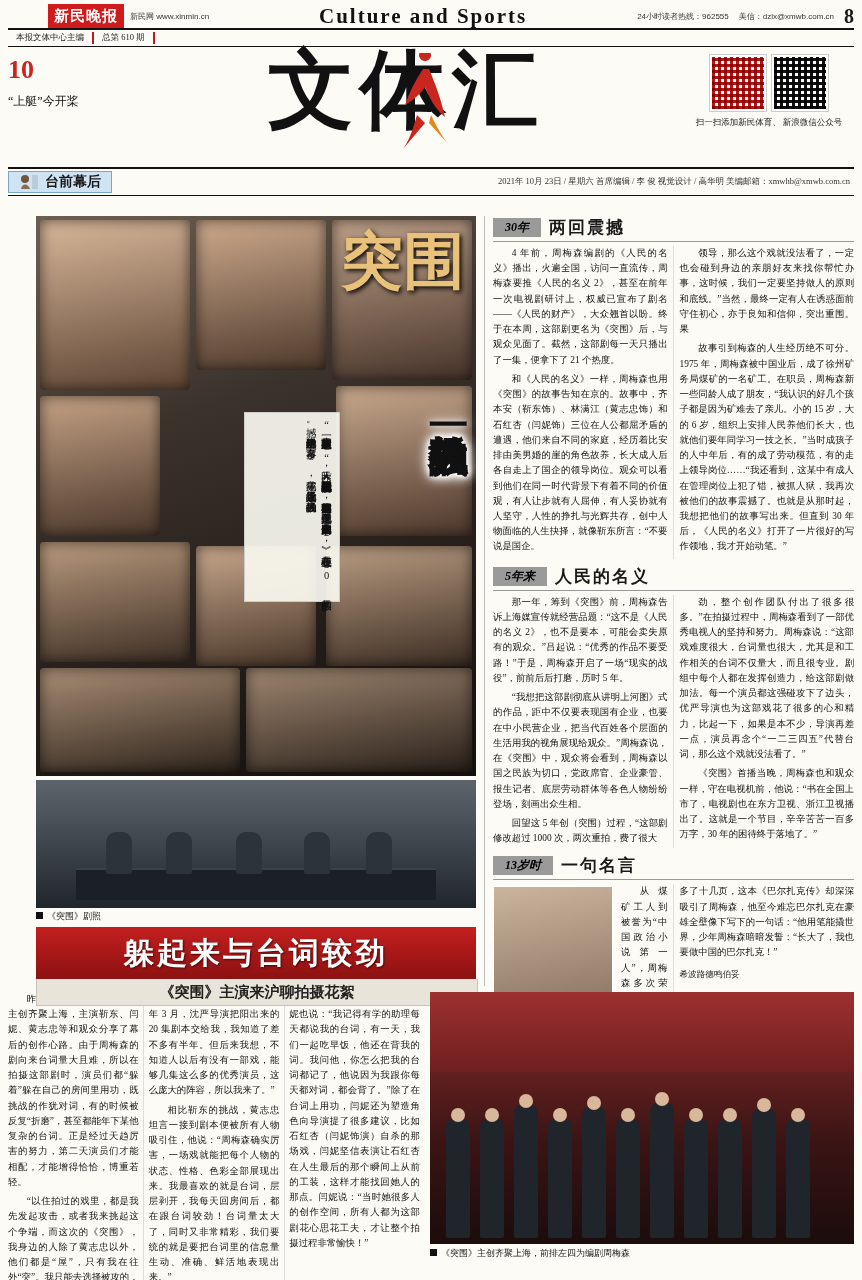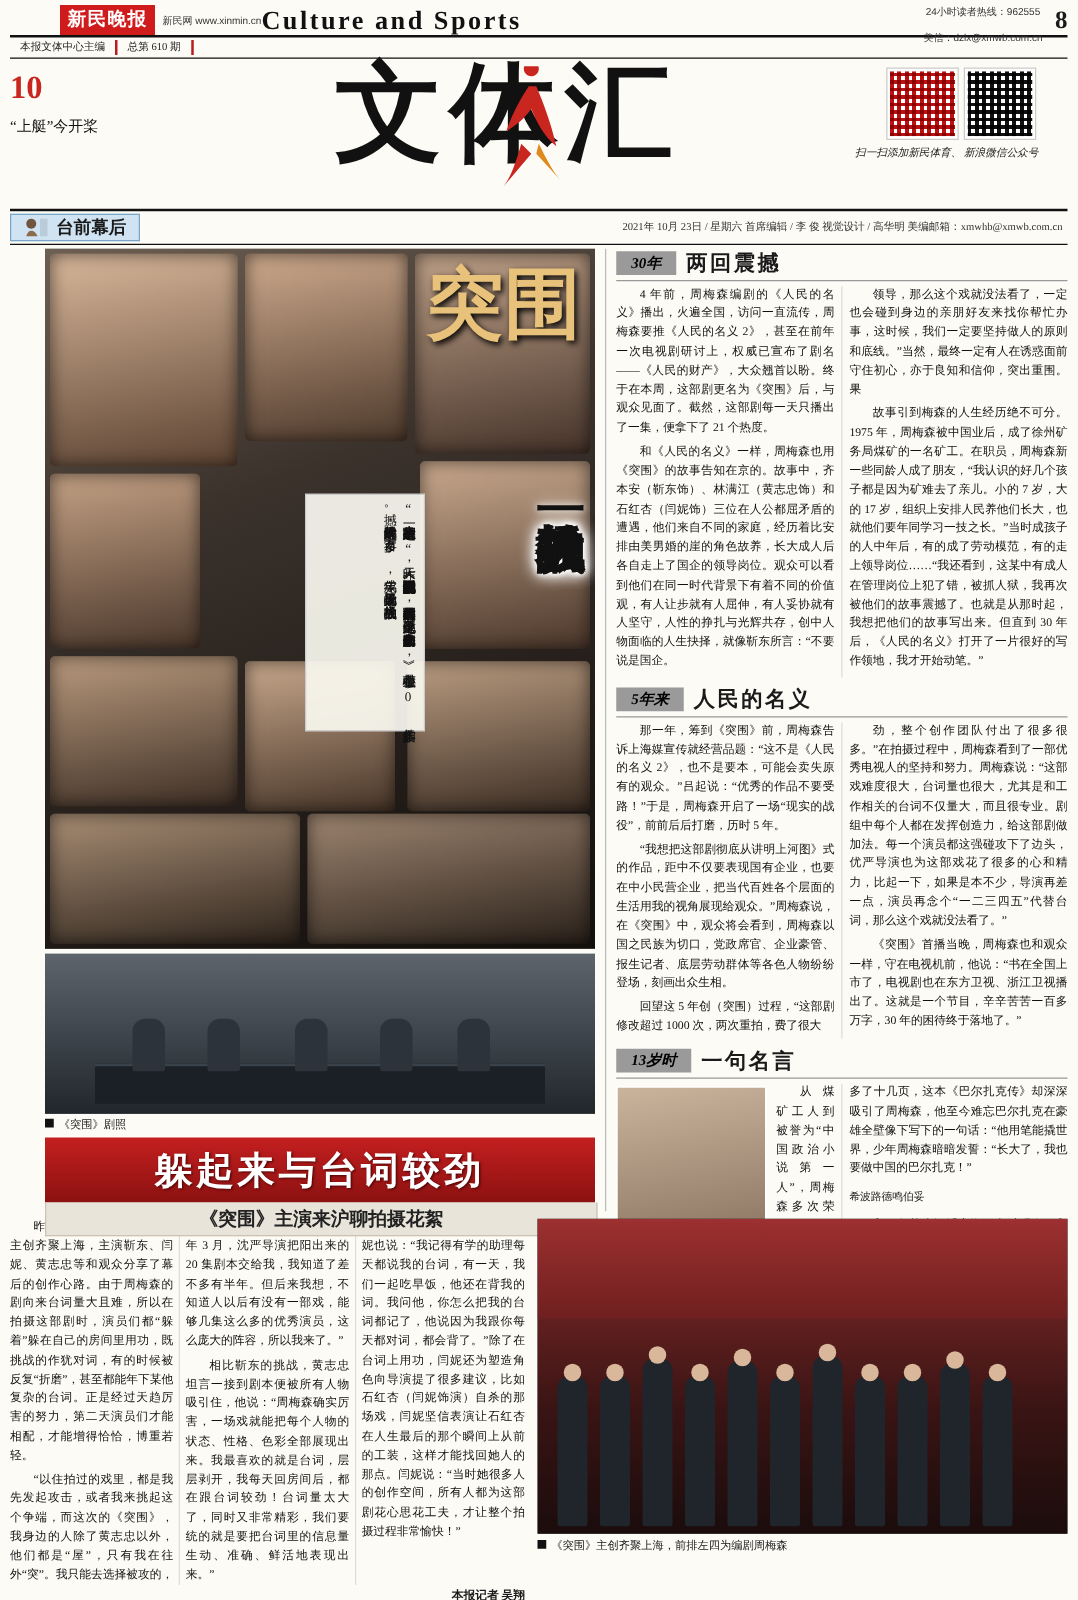--- a/index.html
+++ b/index.html
@@ -10,55 +10,55 @@
     color:#1a1a1a;
     position:relative;
   }
   .page{position:relative;width:862px;height:1280px;box-sizing:border-box;padding:0 8px;}
 
   
   .masthead{display:flex;align-items:stretch;height:24px;border-bottom:2px solid #111;margin-top:4px;}
   .logo-box{background:#cf1b1b;color:#fff;font-family:"Liberation Serif",serif;font-weight:bold;font-size:15px;
     padding:2px 6px;letter-spacing:1px;display:flex;align-items:center;line-height:1;margin-left:40px;}
   .logo-url{font-size:8px;color:#333;display:flex;align-items:center;padding-left:6px;font-family:"Liberation Sans",sans-serif;}
-  .mast-center{flex:1;display:flex;align-items:center;}
+  .mast-center{flex:1;display:flex;align-items:center;justify-content:center;}
   .mast-title{font-family:"Liberation Serif",serif;font-weight:bold;font-size:21px;letter-spacing:2px;color:#111;}
-  .mast-right{display:flex;align-items:center;gap:10px;font-size:8px;color:#333;font-family:"Liberation Sans",sans-serif;flex-direction:column;}
+  .mast-right{display:flex;align-items:center;gap:10px;font-size:8px;color:#333;font-family:"Liberation Sans",sans-serif;}
   .page-num{font-size:20px;font-weight:bold;padding-left:10px;display:flex;align-items:center;}
 
   .subbar{display:flex;align-items:center;height:16px;font-size:8.5px;color:#222;border-bottom:1px solid #111;}
   .subbar .cell{padding:0 8px;border-right:2px solid #b91c1c;}
 
   
   .nameplate{position:relative;height:118px;display:flex;align-items:flex-start;}
   .np-left{width:120px;padding-top:10px;}
   .np-num{font-size:26px;font-weight:bold;color:#c8261f;line-height:1;}
   .np-sub{font-size:12px;margin-top:10px;color:#111;}
   .np-center{flex:1;position:relative;display:flex;align-items:flex-end;justify-content:center;}
   .bigtitle{font-size:86px;font-weight:bold;letter-spacing:6px;color:#111;line-height:1;font-family:"Liberation Serif",serif;}
   .dancer{position:absolute;left:48%;top:6px;width:60px;height:100px;}
-  .np-right{width:170px;padding-top:8px;text-align:left;font-style:italic;}
+  .np-right{width:170px;padding-top:8px;text-align:center;}
   .qr-row{display:flex;gap:6px;justify-content:center;}
   .qr{width:52px;height:52px;background:
      repeating-linear-gradient(0deg,#111 0 3px,#fff 3px 6px),
      repeating-linear-gradient(90deg,#111 0 3px,rgba(255,255,255,0) 3px 6px);
      background-blend-mode:multiply;border:2px solid #fff;outline:1px solid #ccc;}
   .qr.red{background:
      repeating-linear-gradient(0deg,#b11 0 3px,#fff 3px 6px),
      repeating-linear-gradient(90deg,#b11 0 3px,rgba(255,255,255,0) 3px 6px);
      background-blend-mode:multiply;}
   .qr-cap{font-size:8.5px;line-height:1.4;margin-top:6px;color:#222;}
 
   
   .band{display:flex;align-items:center;border-top:2px solid #111;border-bottom:1px solid #111;height:26px;margin-top:2px;}
   .band-tag{background:#cfe3f2;border:1px solid #7aa7c7;padding:1px 10px;font-size:14px;font-weight:bold;display:flex;align-items:center;gap:6px;}
   .band-meta{flex:1;text-align:right;font-size:8.5px;color:#333;padding-right:4px;}
 
   
-  .main{display:flex;gap:8px;margin-top:3px;height:770px;padding-left:28px;}
+  .main{display:flex;gap:8px;margin-top:20px;height:770px;padding-left:28px;}
   .col-left{width:440px;position:relative;}
   .col-right{flex:1;position:relative;border-left:1px solid #bbb;padding-left:8px;}
 
   
   .poster{position:relative;width:440px;height:560px;overflow:hidden;background:#2b2622;}
   .poster .grad{position:absolute;inset:0;
     background:linear-gradient(160deg,#6d5f52 0%,#3b322c 35%,#241d19 70%,#120f0d 100%);}
   .faces{position:absolute;inset:0;}
   .face{position:absolute;border-radius:4px;background:linear-gradient(180deg,#c8a589,#6a4f3d);
         box-shadow:0 0 14px rgba(0,0,0,.6) inset;}
@@ -224,21 +224,21 @@
 
       <div class="rc-block">
         <div class="rc-head">
           <span class="rc-tag">30年</span>
           <span class="rc-title">两回震撼</span>
         </div>
         <div class="twocol">
           <p class="bodytext">4 年前，周梅森编剧的《人民的名义》播出，火遍全国，访问一直流传，周梅森要推《人民的名义 2》，甚至在前年一次电视剧研讨上，权威已宣布了剧名——《人民的财产》，大众翘首以盼。终于在本周，这部剧更名为《突围》后，与观众见面了。截然，这部剧每一天只播出了一集，便拿下了 21 个热度。</p>
           <p class="bodytext">和《人民的名义》一样，周梅森也用《突围》的故事告知在京的。故事中，齐本安（靳东饰）、林满江（黄志忠饰）和石红杏（闫妮饰）三位在人公都屈矛盾的遭遇，他们来自不同的家庭，经历着比安排由美男婚的崖的角色故养，长大成人后各自走上了国企的领导岗位。观众可以看到他们在同一时代背景下有着不同的价值观，有人让步就有人屈伸，有人妥协就有人坚守，人性的挣扎与光辉共存，创中人物面临的人生抉择，就像靳东所言：“不要说是国企。</p>
           <p class="bodytext">领导，那么这个戏就没法看了，一定也会碰到身边的亲朋好友来找你帮忙办事，这时候，我们一定要坚持做人的原则和底线。”当然，最终一定有人在诱惑面前守住初心，亦于良知和信仰，突出重围。果</p>
-          <p class="bodytext">故事引到梅森的人生经历绝不可分。1975 年，周梅森被中国业后，成了徐州矿务局煤矿的一名矿工。在职员，周梅森新一些同龄人成了朋友，“我认识的好几个孩子都是因为矿难去了亲儿。小的 7 岁，大的 17 岁，组织上安排人民养他们长大，也就他们要年同学习一技之长。”当时成孩子的人中年后，有的成了劳动模范，有的走上领导岗位……“我还看到，这某中有成人在管理岗位上犯了错，被抓人狱，我再次被他们的故事震撼了。也就是从那时起，我想把他们的故事写出来。但直到 30 年后，《人民的名义》打开了一片很好的写作领地，我才开始动笔。”</p>
+          <p class="bodytext">故事引到梅森的人生经历绝不可分。1975 年，周梅森被中国业后，成了徐州矿务局煤矿的一名矿工。在职员，周梅森新一些同龄人成了朋友，“我认识的好几个孩子都是因为矿难去了亲儿。小的 15 岁，大的 6 岁，组织上安排人民养他们长大，也就他们要年同学习一技之长。”当时成孩子的人中年后，有的成了劳动模范，有的走上领导岗位……“我还看到，这某中有成人在管理岗位上犯了错，被抓人狱，我再次被他们的故事震撼了。也就是从那时起，我想把他们的故事写出来。但直到 30 年后，《人民的名义》打开了一片很好的写作领地，我才开始动笔。”</p>
         </div>
       </div>
 
       <div class="rc-block">
         <div class="rc-head">
           <span class="rc-tag">5年来</span>
           <span class="rc-title">人民的名义</span>
         </div>
         <div class="twocol">
           <p class="bodytext">那一年，筹到《突围》前，周梅森告诉上海媒宣传就经营品题：“这不是《人民的名义 2》，也不是要本，可能会卖失原有的观众。”吕起说：“优秀的作品不要受路！”于是，周梅森开启了一场“现实的战役”，前前后后打磨，历时 5 年。</p>

